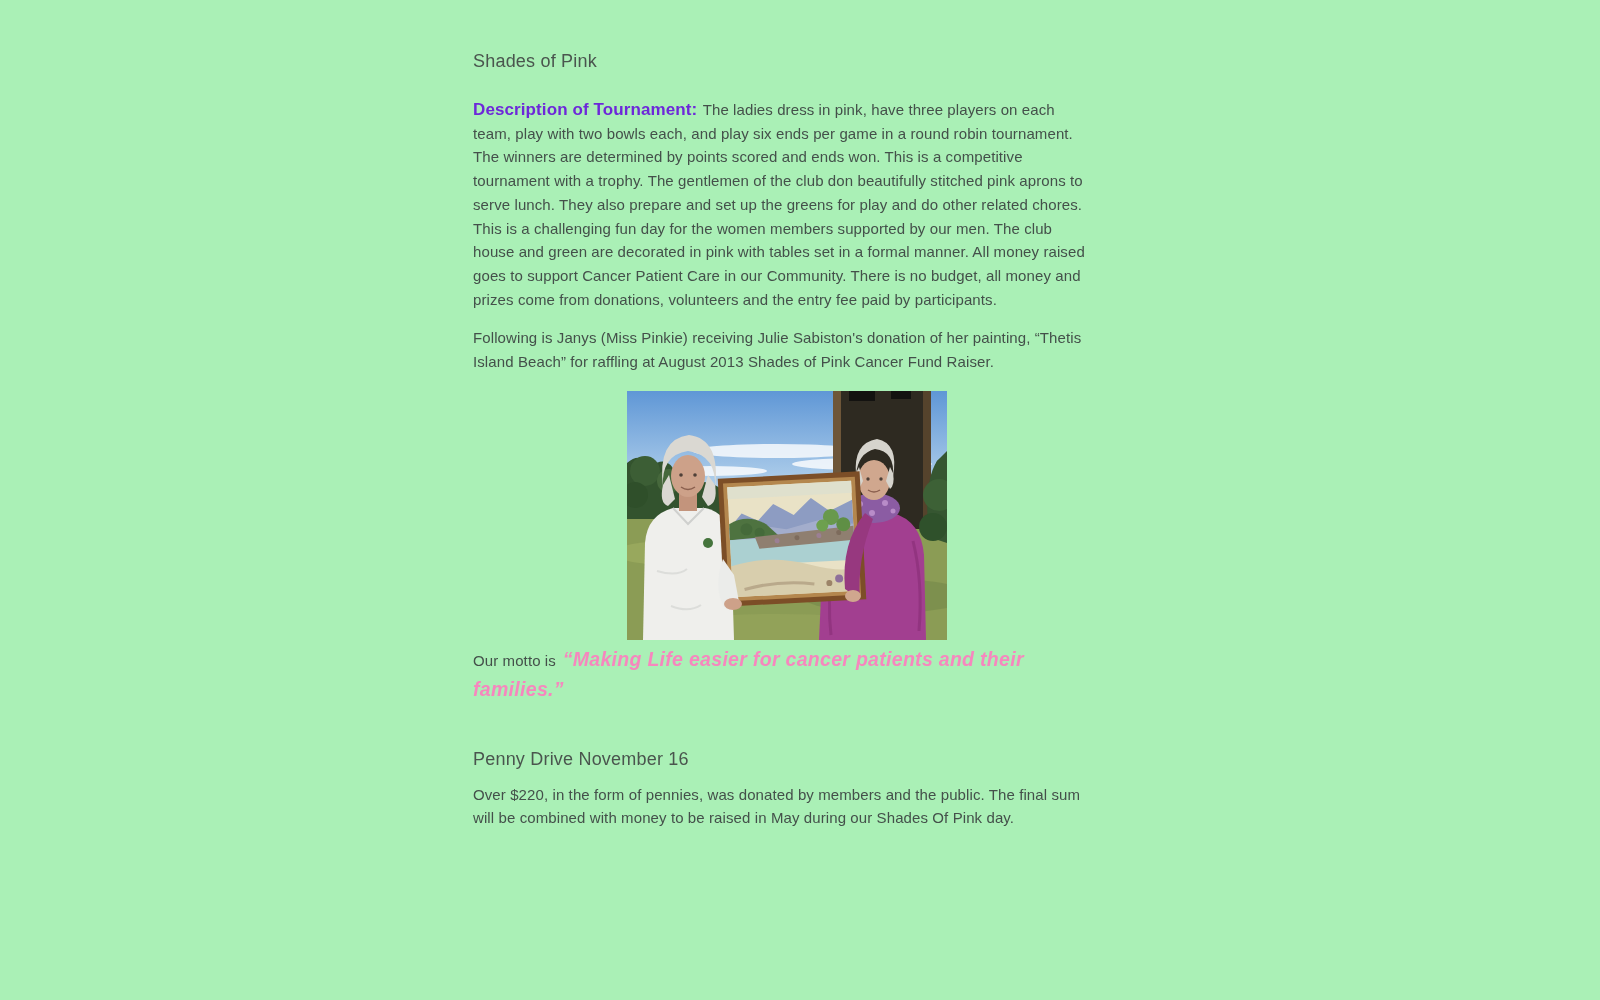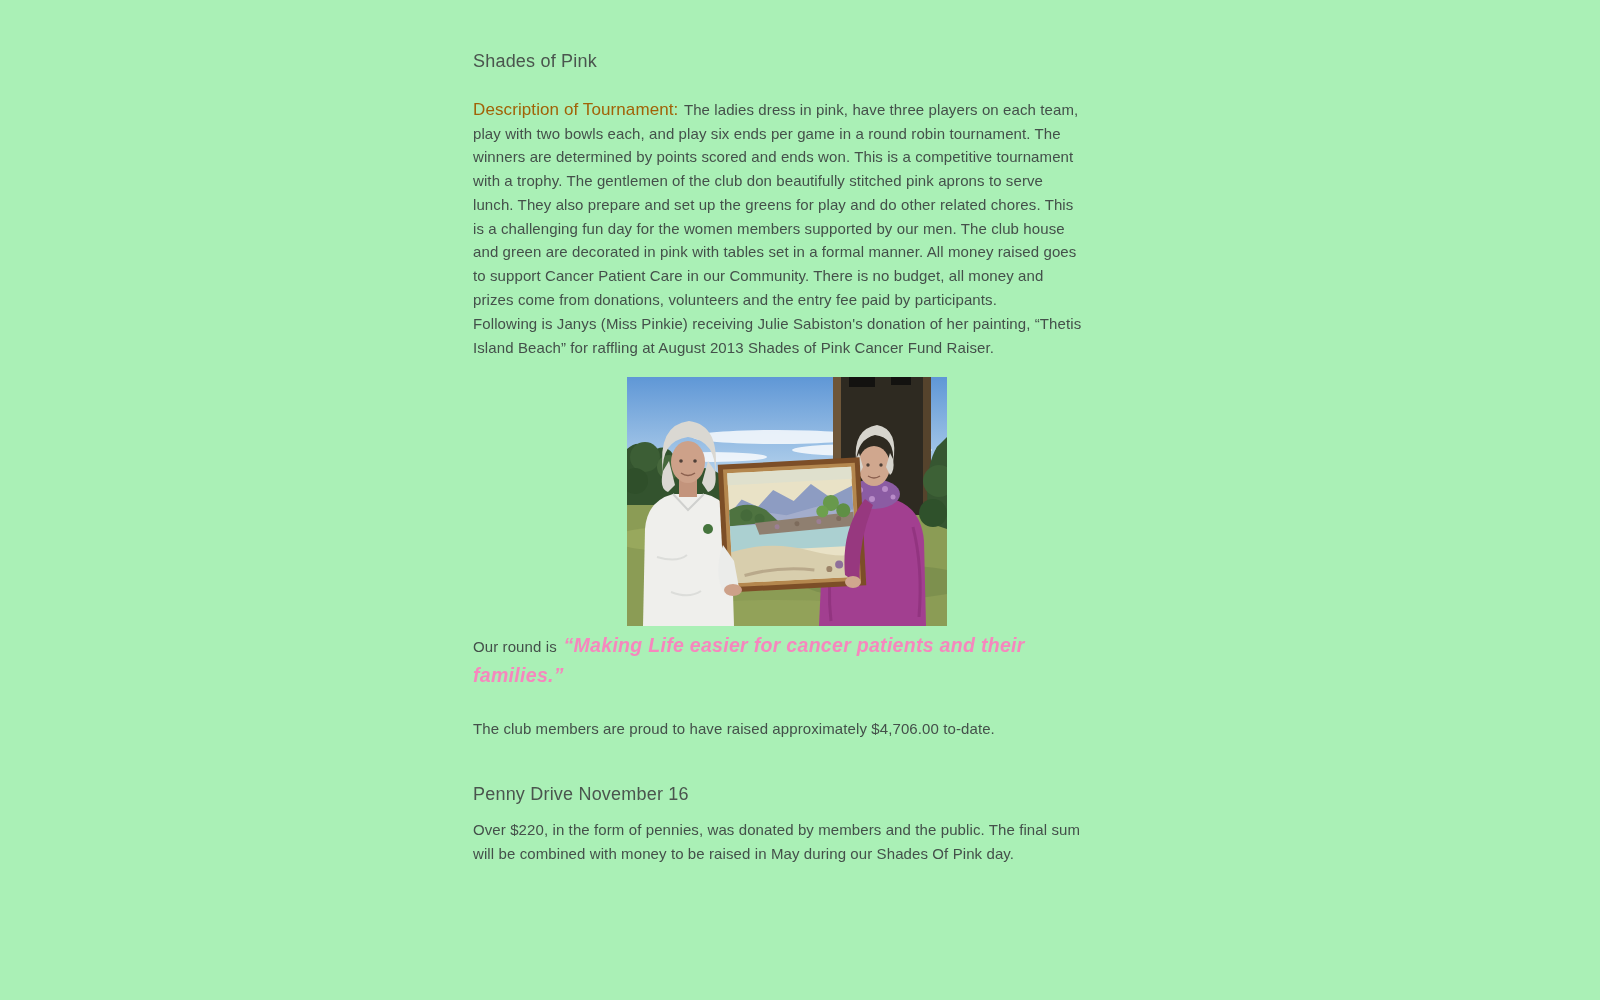--- a/index.html
+++ b/index.html
@@ -33,26 +33,26 @@
   }
   p {
     font-size: 15px;
     line-height: 23.7px;
     margin: 0;
     color: #44504a;
     letter-spacing: .1px;
   }
   .desc-para { margin-top: 25px; }
   .desc-label {
-    color: #a16207;
-    font-weight: 400;
+    color: #6d28d9;
+    font-weight: 700;
     font-size: 17px;
     margin-right: .32em;
   }
-  .caption-para { margin-top: 1px; }
+  .caption-para { margin-top: 15px; }
   figure.photo {
     margin: 17px 0 0 154px;
     padding: 0;
     width: 320px;
     height: 249px;
     line-height: 0;
   }
   figure.photo svg { width: 320px; height: 249px; display: block; }
   .motto-para { margin-top: 5px; line-height: 28px; }
   .motto-prefix { margin-right: .45em; }
@@ -180,23 +180,22 @@
         </g>
 
         <path d="M96,168 Q86,196 97,216 L113,216 107,184 Z" fill="#ebecea"></path>
         <ellipse cx="106" cy="213" rx="9" ry="6" fill="#cda189"></ellipse>
         <path d="M238,122 Q214,152 218,198 L233,208 Q230,168 246,128 Z" fill="#97387f"></path>
         <ellipse cx="226" cy="205" rx="8" ry="6" fill="#d0a78e"></ellipse>
       </svg>
     </figure>
 
     <p class="motto-para">
-      <span class="motto-prefix">Our round is</span><em class="motto-text">“Making Life easier for cancer patients and their families.”</em>
+      <span class="motto-prefix">Our motto is</span><em class="motto-text">“Making Life easier for cancer patients and their families.”</em>
     </p>
 
-    <p class="raised-para">The club members are proud to have raised approximately $4,706.00 to-date.</p>
 
     <h2 class="section-title penny-heading">Penny Drive November 16</h2>
 
     <p class="penny-para">Over $220, in the form of pennies, was donated by members and the public. The final sum will be combined with money to be raised in May during our Shades Of Pink day.</p>
 
   </section>
 </main>
 
 </body></html>

